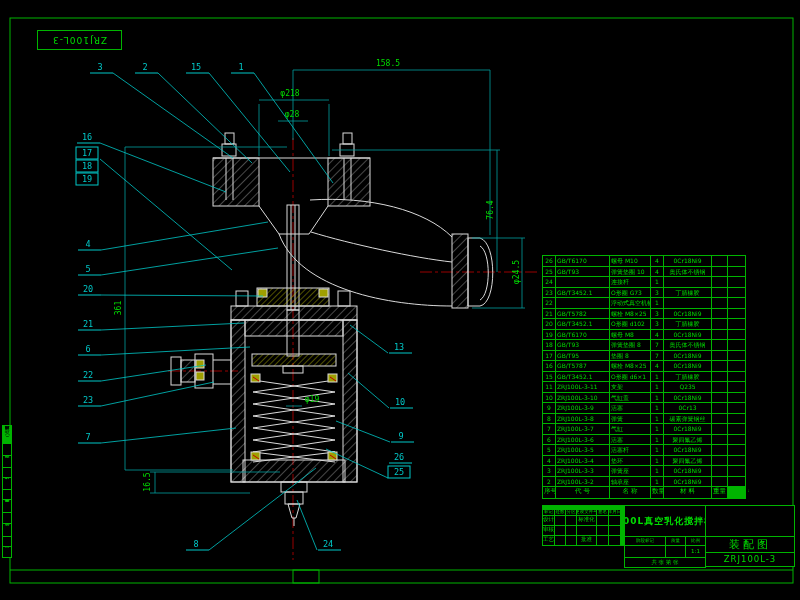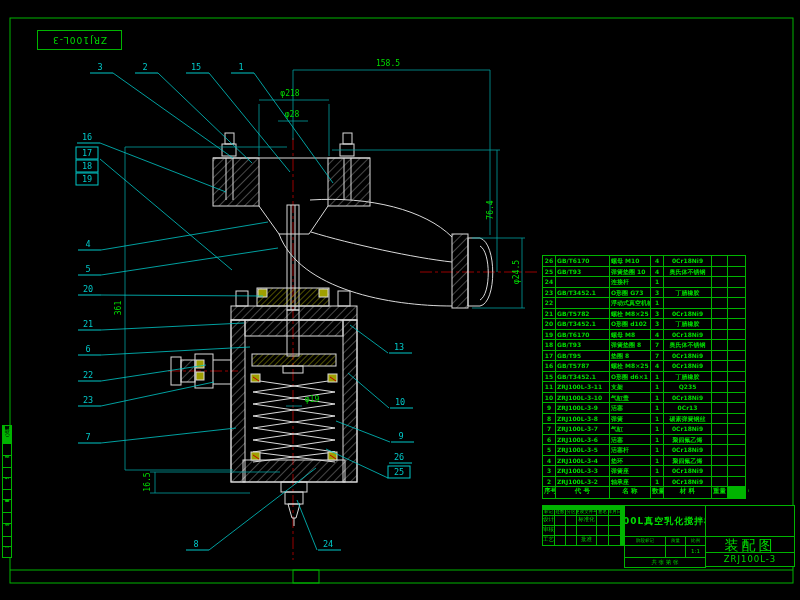--- a/index.html
+++ b/index.html
@@ -27,21 +27,21 @@
   #bom{left:542px;top:255px;width:202px;background:#00b400;display:grid;gap:1px;padding:1px;}
   .bcell{background:#000;font-size:6px;line-height:9.5px;color:#00dc00;overflow:hidden;
     white-space:nowrap;padding:0 1px;}
   .bcell.c{text-align:center;}
   .bcell.h{font-size:6.5px;text-align:center;}
   
   .tb{background:#00b400;display:grid;gap:1px;padding:1px;}
   .tcell{background:#000;font-size:5.5px;line-height:1;color:#00dc00;display:flex;
     align-items:center;justify-content:center;overflow:hidden;white-space:nowrap;}
   #tb-title-cell{font-size:9px;font-weight:bold;letter-spacing:1px;}
-  #tb-doctype-cell{font-size:14px;letter-spacing:3px;}
+  #tb-doctype-cell{font-size:11px;letter-spacing:3px;}
   #tb-dwgno-cell{font-size:8.5px;letter-spacing:1px;}
 </style>
 </head>
 <body>
 
 <div id="stage">
 
   <svg width="800" height="600" viewBox="0 0 800 600">
     <defs>
       <pattern id="hw" width="6" height="6" patternTransform="rotate(45)" patternUnits="userSpaceOnUse">
@@ -277,21 +277,21 @@
         <span>签字</span>
       </div>
       <div class="mcell" style="height: 10px;">
         <span></span>
       </div>
       <div class="mcell" style="height: 12px;">
         <span>日期</span>
       </div>
     </div>
 
-  <div class="abs" id="bom" style="grid-template-columns: 12px 53px 40px 12px 47px 15px 17px; font-weight: bold;">
+  <div class="abs" id="bom" style="grid-template-columns: 12px 53px 40px 12px 47px 15px 17px;">
       <div class="bcell c" style="height: 9.5px;">26</div>
       <div class="bcell" style="height: 9.5px;">GB/T6170</div>
       <div class="bcell" style="height: 9.5px;">螺母 M10</div>
       <div class="bcell c" style="height: 9.5px;">4</div>
       <div class="bcell c" style="height: 9.5px;">0Cr18Ni9</div>
       <div class="bcell" style="height: 9.5px;"></div>
       <div class="bcell" style="height: 9.5px;"></div>
       <div class="bcell c" style="height: 9.5px;">25</div>
       <div class="bcell" style="height: 9.5px;">GB/T93</div>
       <div class="bcell" style="height: 9.5px;">弹簧垫圈 10</div>

